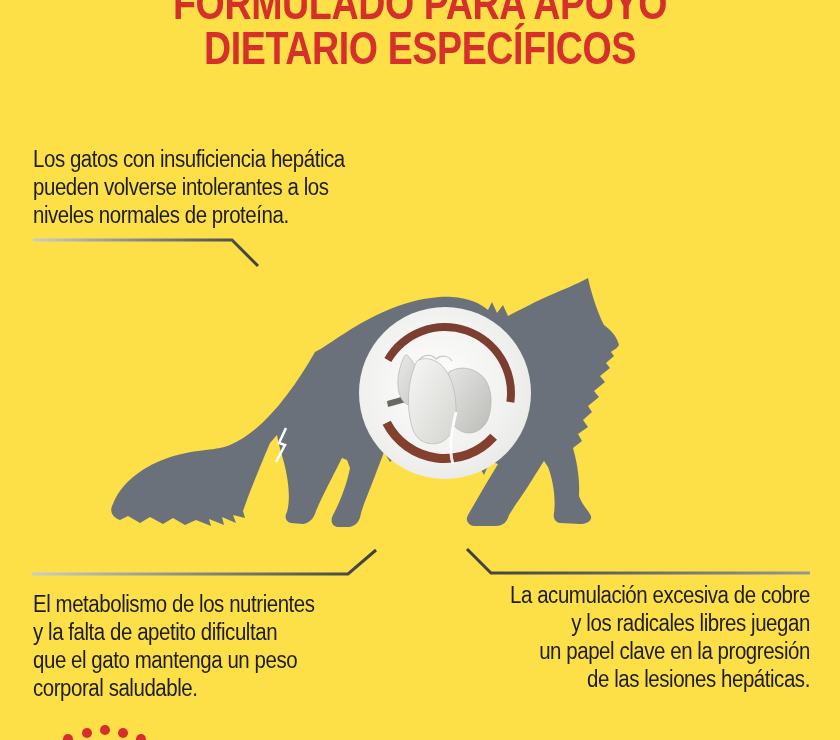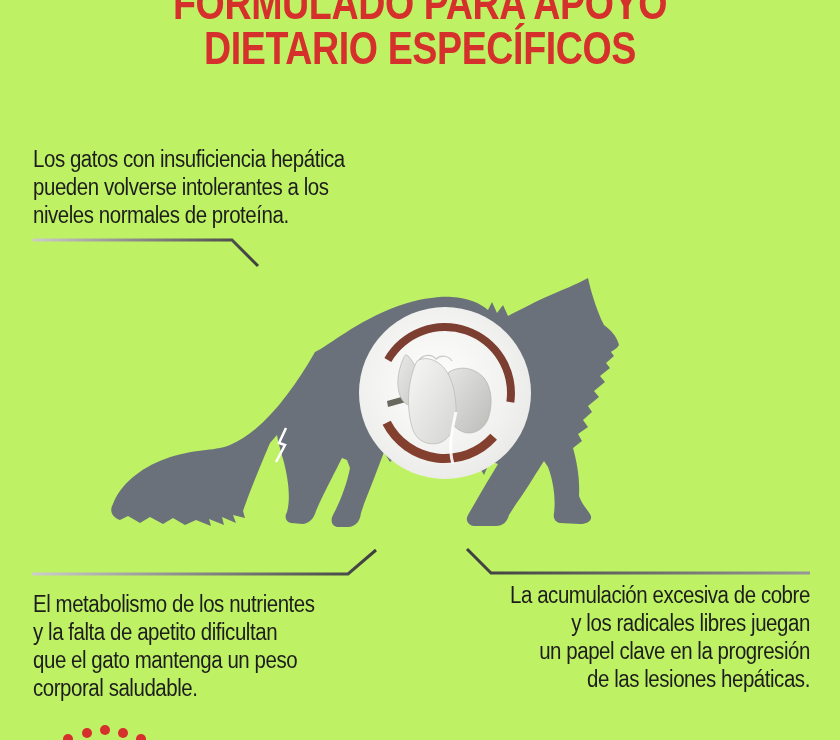--- a/index.html
+++ b/index.html
@@ -1,16 +1,16 @@
 <!DOCTYPE html>
 <html style="--brand-red: #d5302c; --cat-gray: #6b717b; --ring-brown-top: #7c3e30; --ring-brown-bottom: #84402f; --circle-fill-edge: #e9e9e7; --text-dark: #1d1d1b; --line-dark: #3e3e3e; --line-light: #cccccc;"><head>
 <meta charset="utf-8">
 <style>
   html,body{margin:0;padding:0;background:#ffffff;}
-  .stage{position:relative;width:840px;height:740px;overflow:hidden;background:#bef264;
+  .stage{position:relative;width:840px;height:740px;overflow:hidden;background:#fde047;
          font-family:"Liberation Sans","DejaVu Sans",sans-serif;}
   .headline{position:absolute;top:-20px;left:0;width:840px;text-align:center;
             color:var(--brand-red,#d5302c);font-weight:bold;font-size:47px;line-height:45px;
             letter-spacing:-0.5px;transform:scaleX(0.8);transform-origin:420px 0;white-space:nowrap;}
   .copy{position:absolute;color:var(--text-dark,#1d1d1b);font-size:23px;line-height:28px;
         font-weight:500;letter-spacing:-0.5px;white-space:nowrap;}
   .copy-left{transform:scaleX(0.89);transform-origin:left top;}
   .copy-right{text-align:right;transform:scaleX(0.89);transform-origin:right top;}
   #callout-protein{left:33px;top:145px;}
   #callout-metabolism{left:33px;top:590px;}

